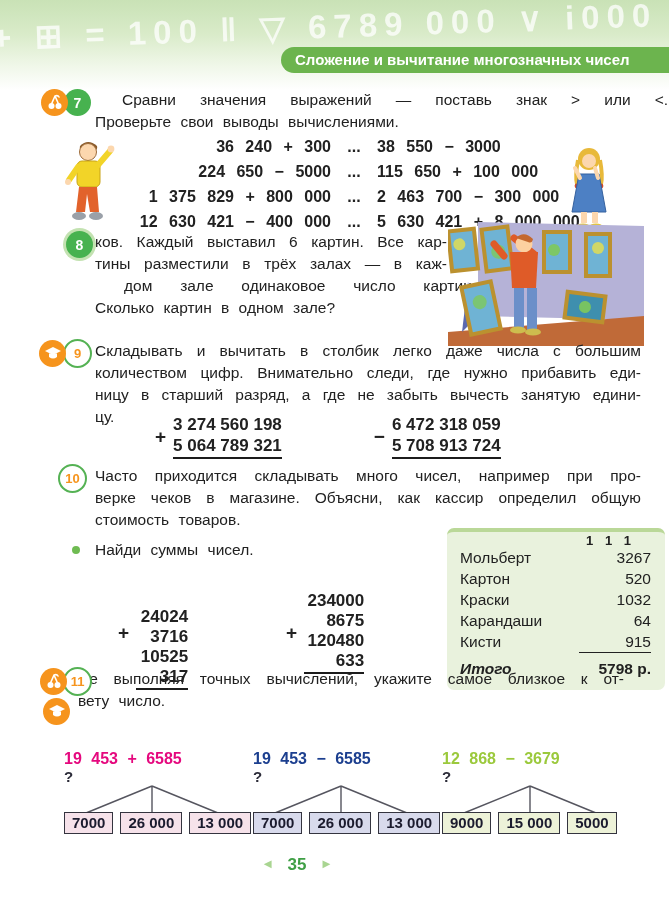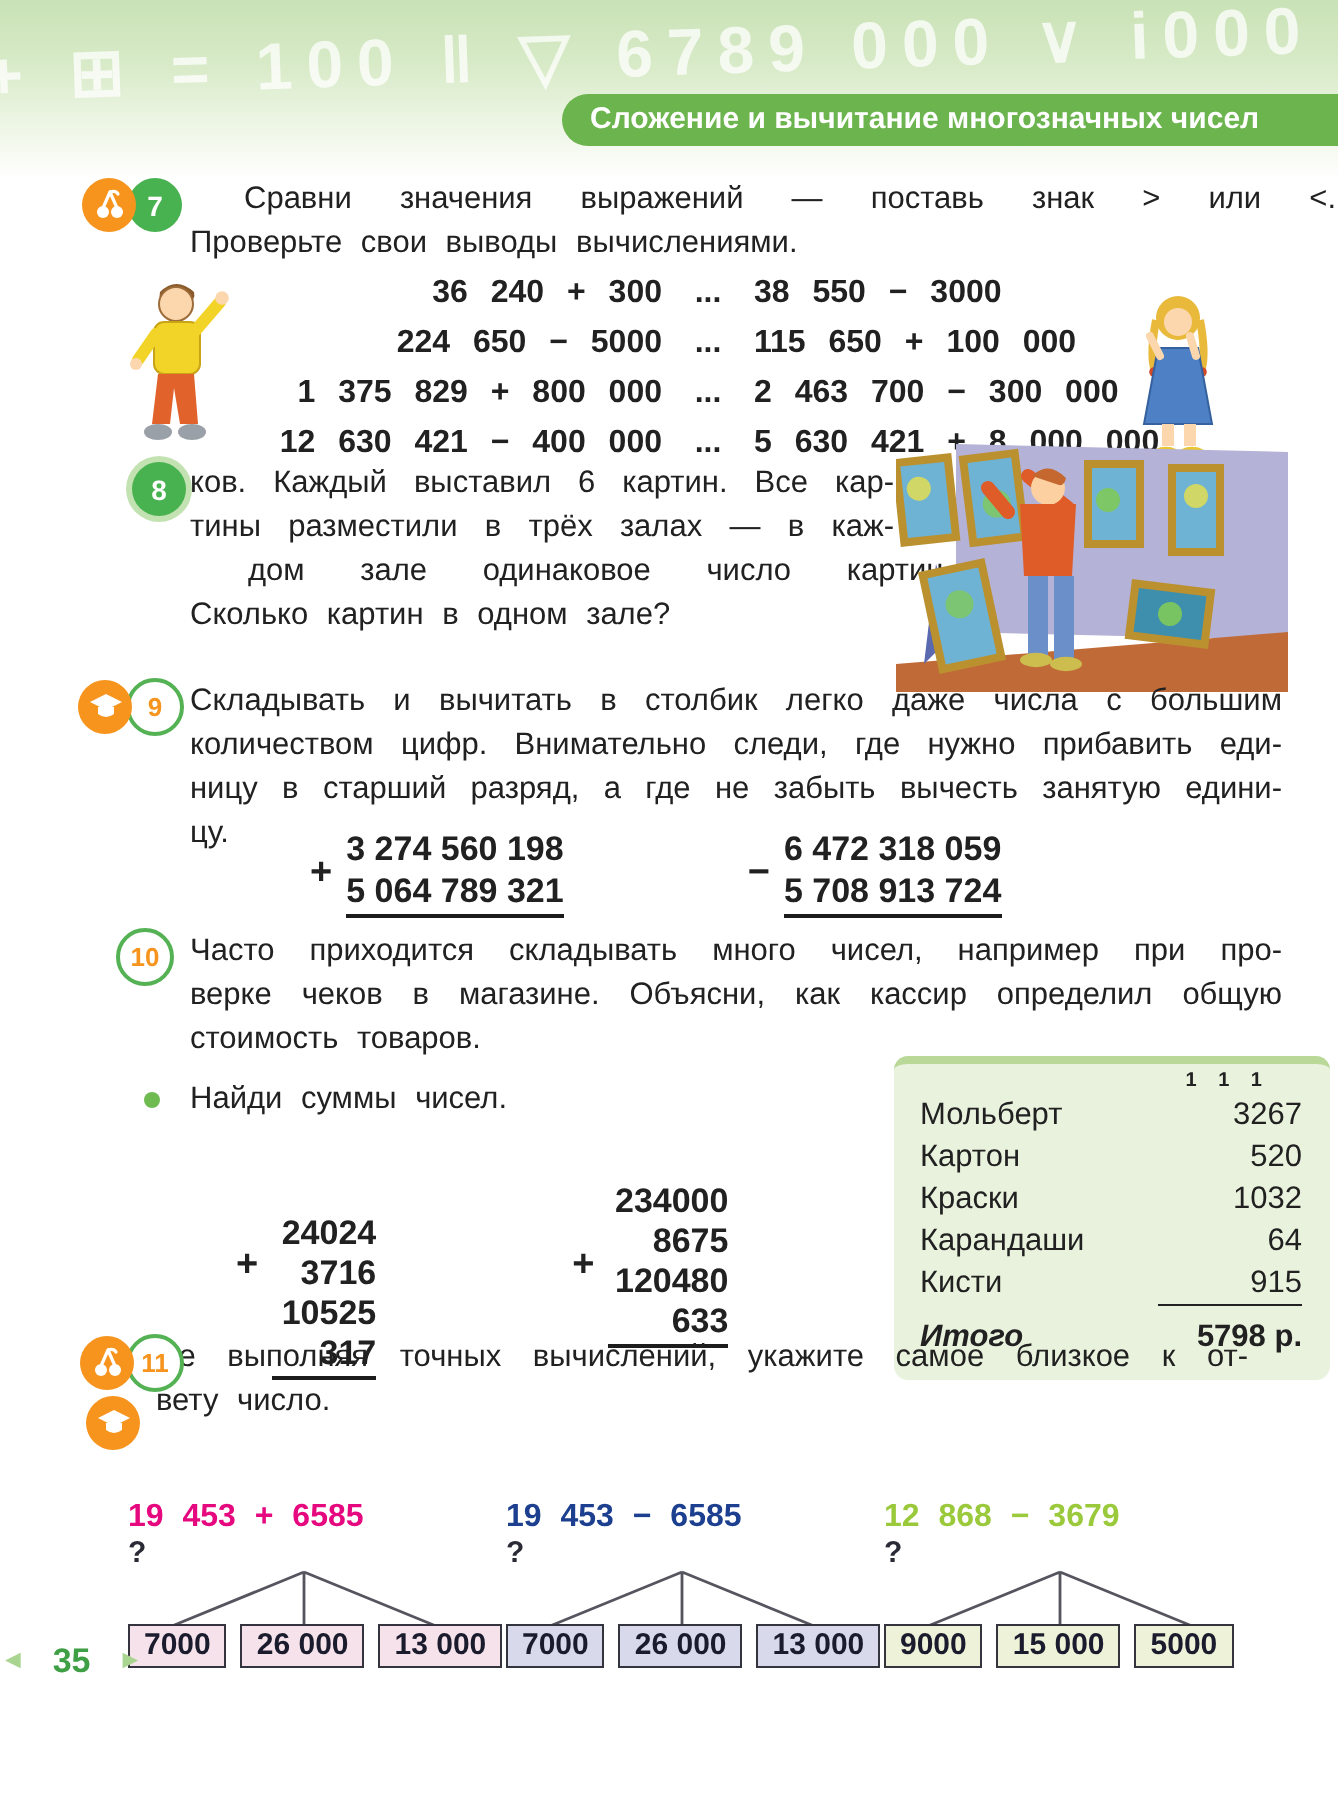--- a/index.html
+++ b/index.html
@@ -39,42 +39,42 @@
   .colmath .sign{margin-right:7px;font-size:19px;}
   .colmath .nums{display:flex;flex-direction:column;align-items:flex-end;line-height:21px;}
   .colmath .nums .last{border-bottom:2px solid #1c1c1c;padding-bottom:1px;}
   .sum .nums{line-height:20px;}
   .sum .nums span{display:block;text-align:right;}
   .sum .nums .last{border-bottom:2px solid #1c1c1c;padding-bottom:1px;}
   
   .receipt{position:absolute;top:528px;left:447px;width:218px;box-sizing:border-box;
            background:#e9f2dd;border-radius:7px;border-top:4px solid #bad898;
            padding:2px 14px 10px 13px;font-size:15.5px;}
-  .receipt .carry{text-align:right;padding-right:16px;font-size:10px;font-weight:bold;
+  .receipt .carry{text-align:right;padding-right:16px;font-size:13px;font-weight:bold;
                   letter-spacing:4px;line-height:13px;}
   .rrow{display:flex;justify-content:space-between;line-height:21px;}
   .rrow .price{display:inline-block;width:72px;text-align:right;}
   .rrow .price.lastp{border-bottom:1.6px solid #222;}
   .rtotal{display:flex;justify-content:space-between;margin-top:5px;line-height:22px;}
   .rtotal .tl{font-style:italic;font-weight:bold;text-align:right;}
   .rtotal .tv{font-weight:bold;}
   .bullet{position:absolute;width:8px;height:8px;border-radius:50%;background:#6fbb52;}
   
   .groups{position:absolute;top:722px;left:64px;width:560px;display:flex;justify-content:space-between;}
   .group{width:182px;display:flex;flex-direction:column;align-items:flex-start;margin-top:28px;}
   .expr{font-size:16px;font-weight:bold;word-spacing:5px;white-space:nowrap;line-height:18px;}
   .g1 .expr{color:#e5087e;} .g2 .expr{color:#1c3f8f;} .g3 .expr{color:#9bc93c;}
   .qmark{font-size:15px;font-weight:bold;color:#2b2b38;line-height:16px;margin-top:1px;}
   .branches{display:block;margin-top:-1px;}
   .opts{display:flex;gap:7px;margin-top:-2px;}
   .opt{border:1.6px solid #34343f;padding:0 7px;font-size:15px;font-weight:bold;
        color:#1b1b2e;line-height:20px;white-space:nowrap;}
   .g1 .opt{background:#f6e2ea;} .g2 .opt{background:#d8daec;} .g3 .opt{background:#edf2d8;}
   
-  .footer{position:absolute;top:821px;left:0;width:594px;text-align:left;}
+  .footer{position:absolute;top:855px;left:0;width:594px;text-align:center;}
   .footer .arrow{color:#a9d591;font-size:13px;vertical-align:2px;}
   .footer .pg{color:#3f9f45;font-weight:bold;font-size:17px;margin:0 9px;}
   .fig{position:absolute;}
 </style>
 </head>
 <body>
 
 <div class="page">
 
   <div class="hdr">

